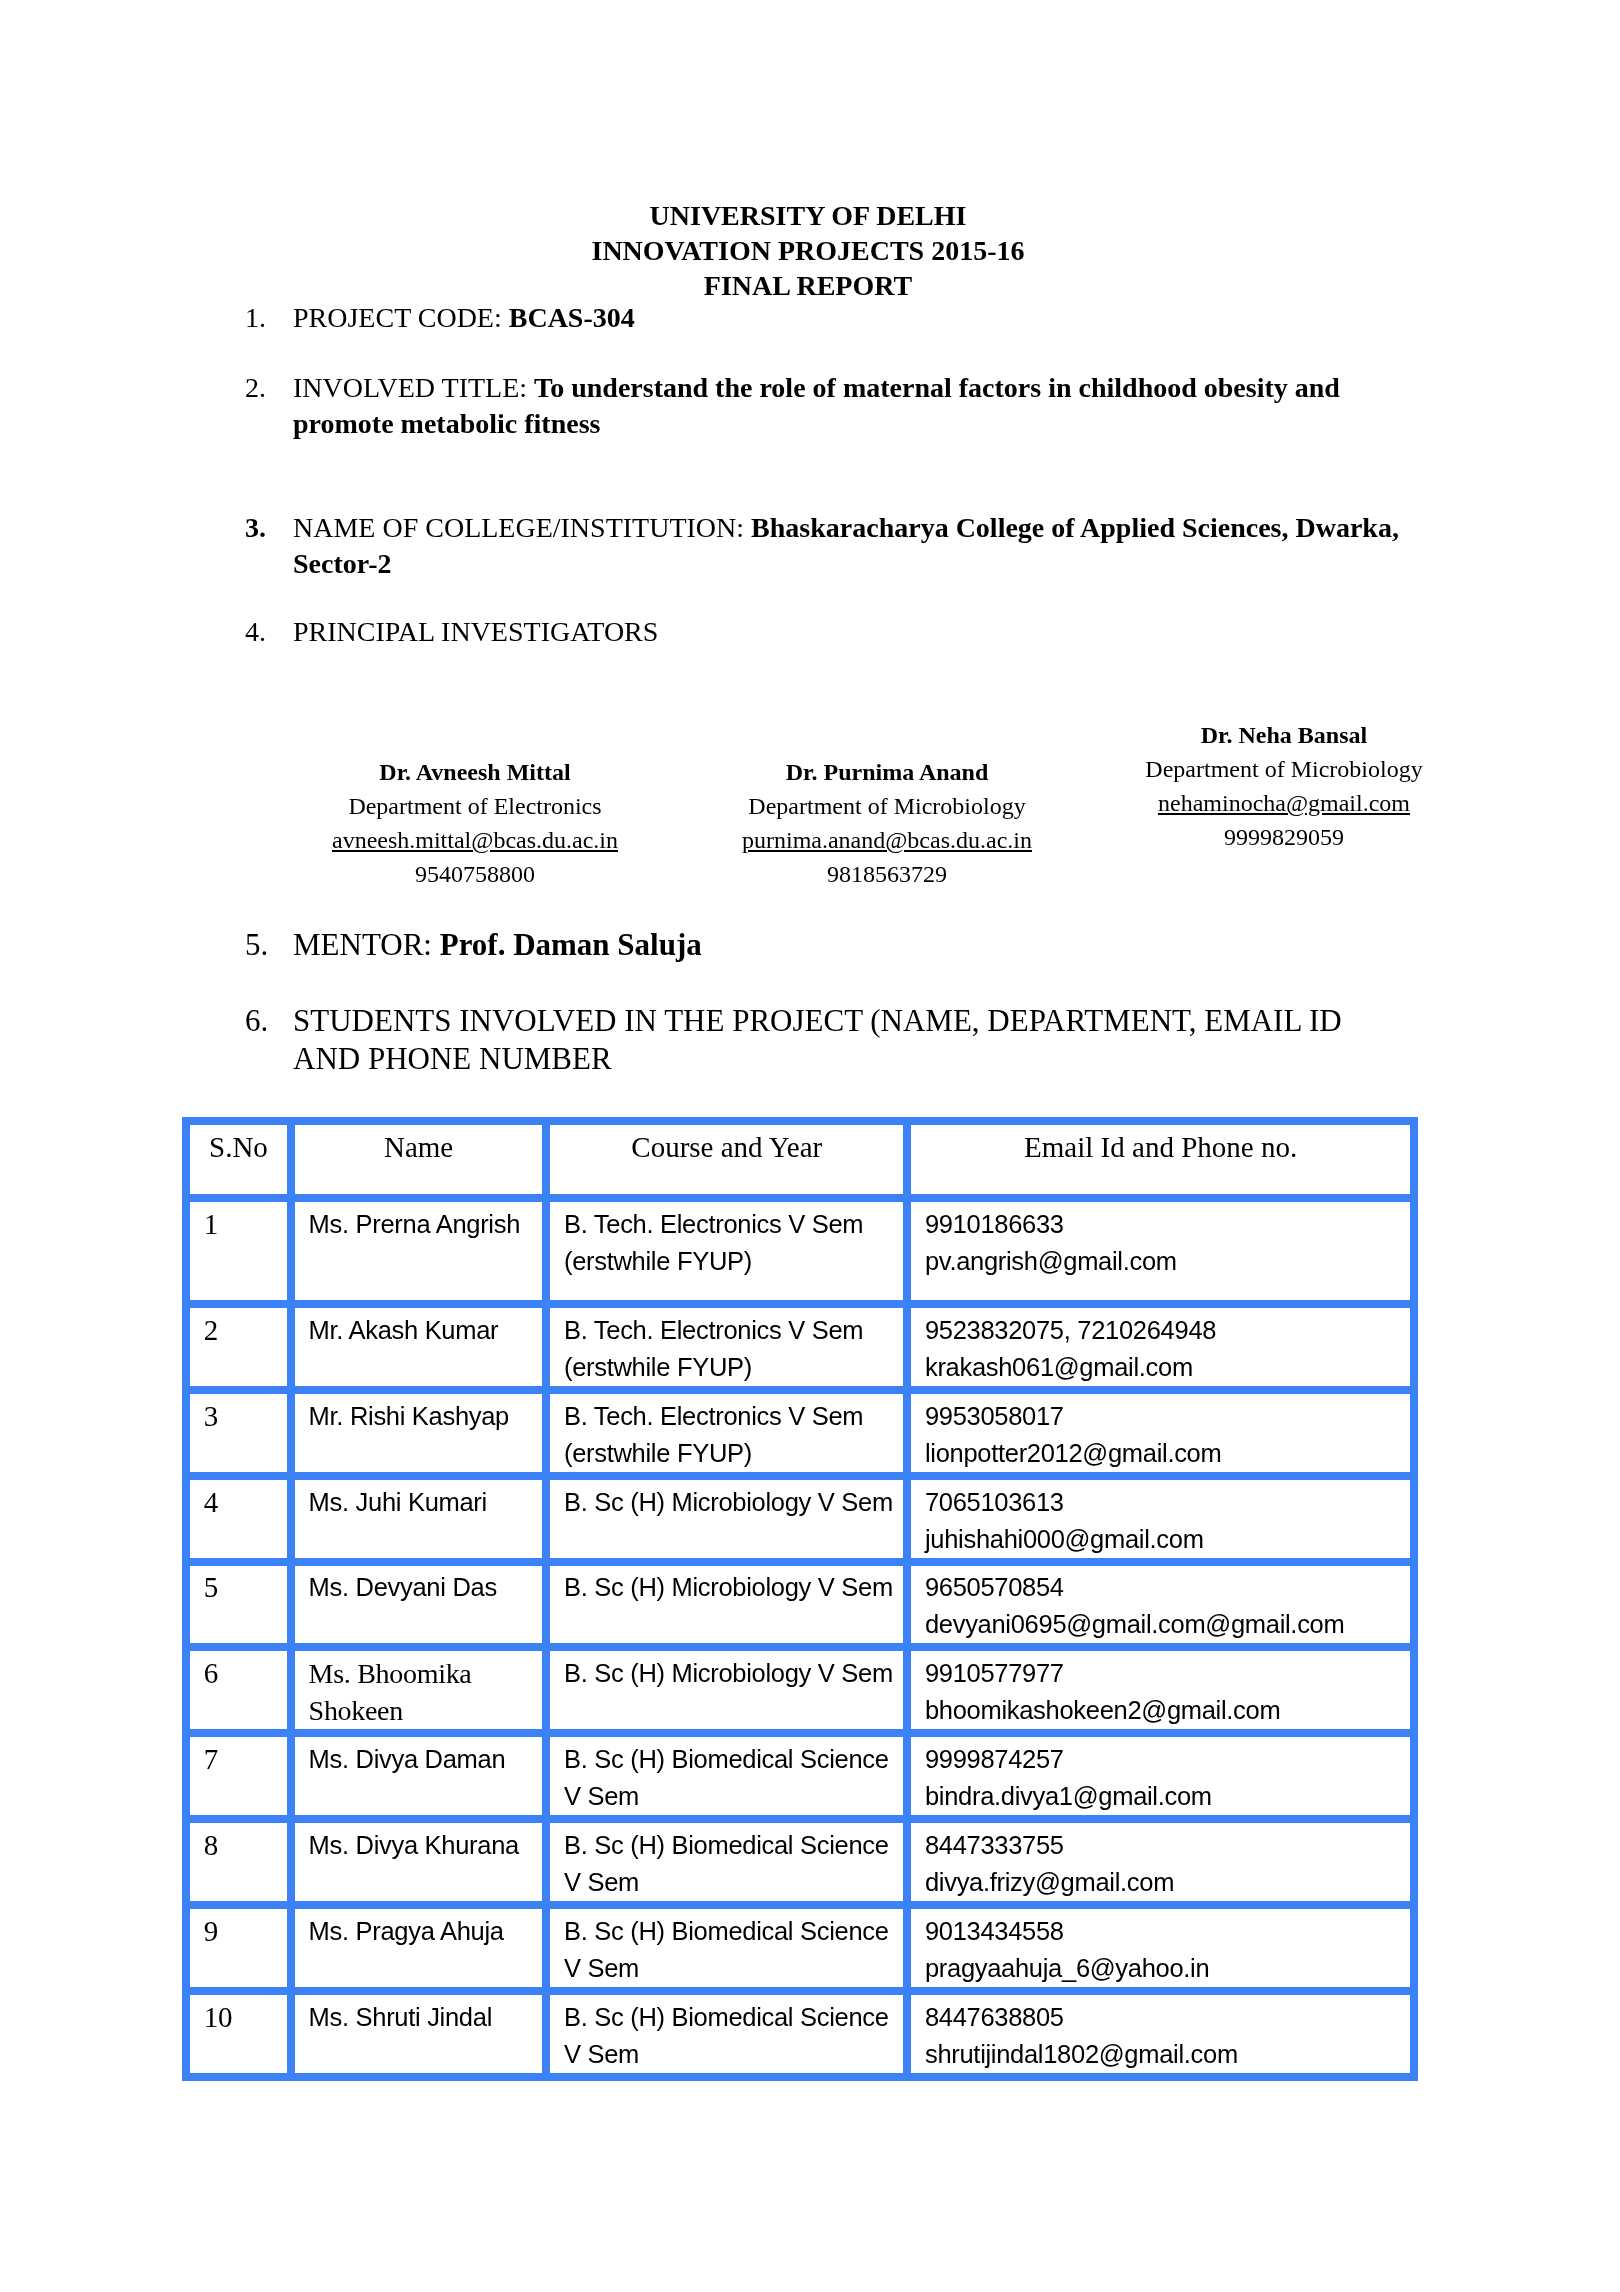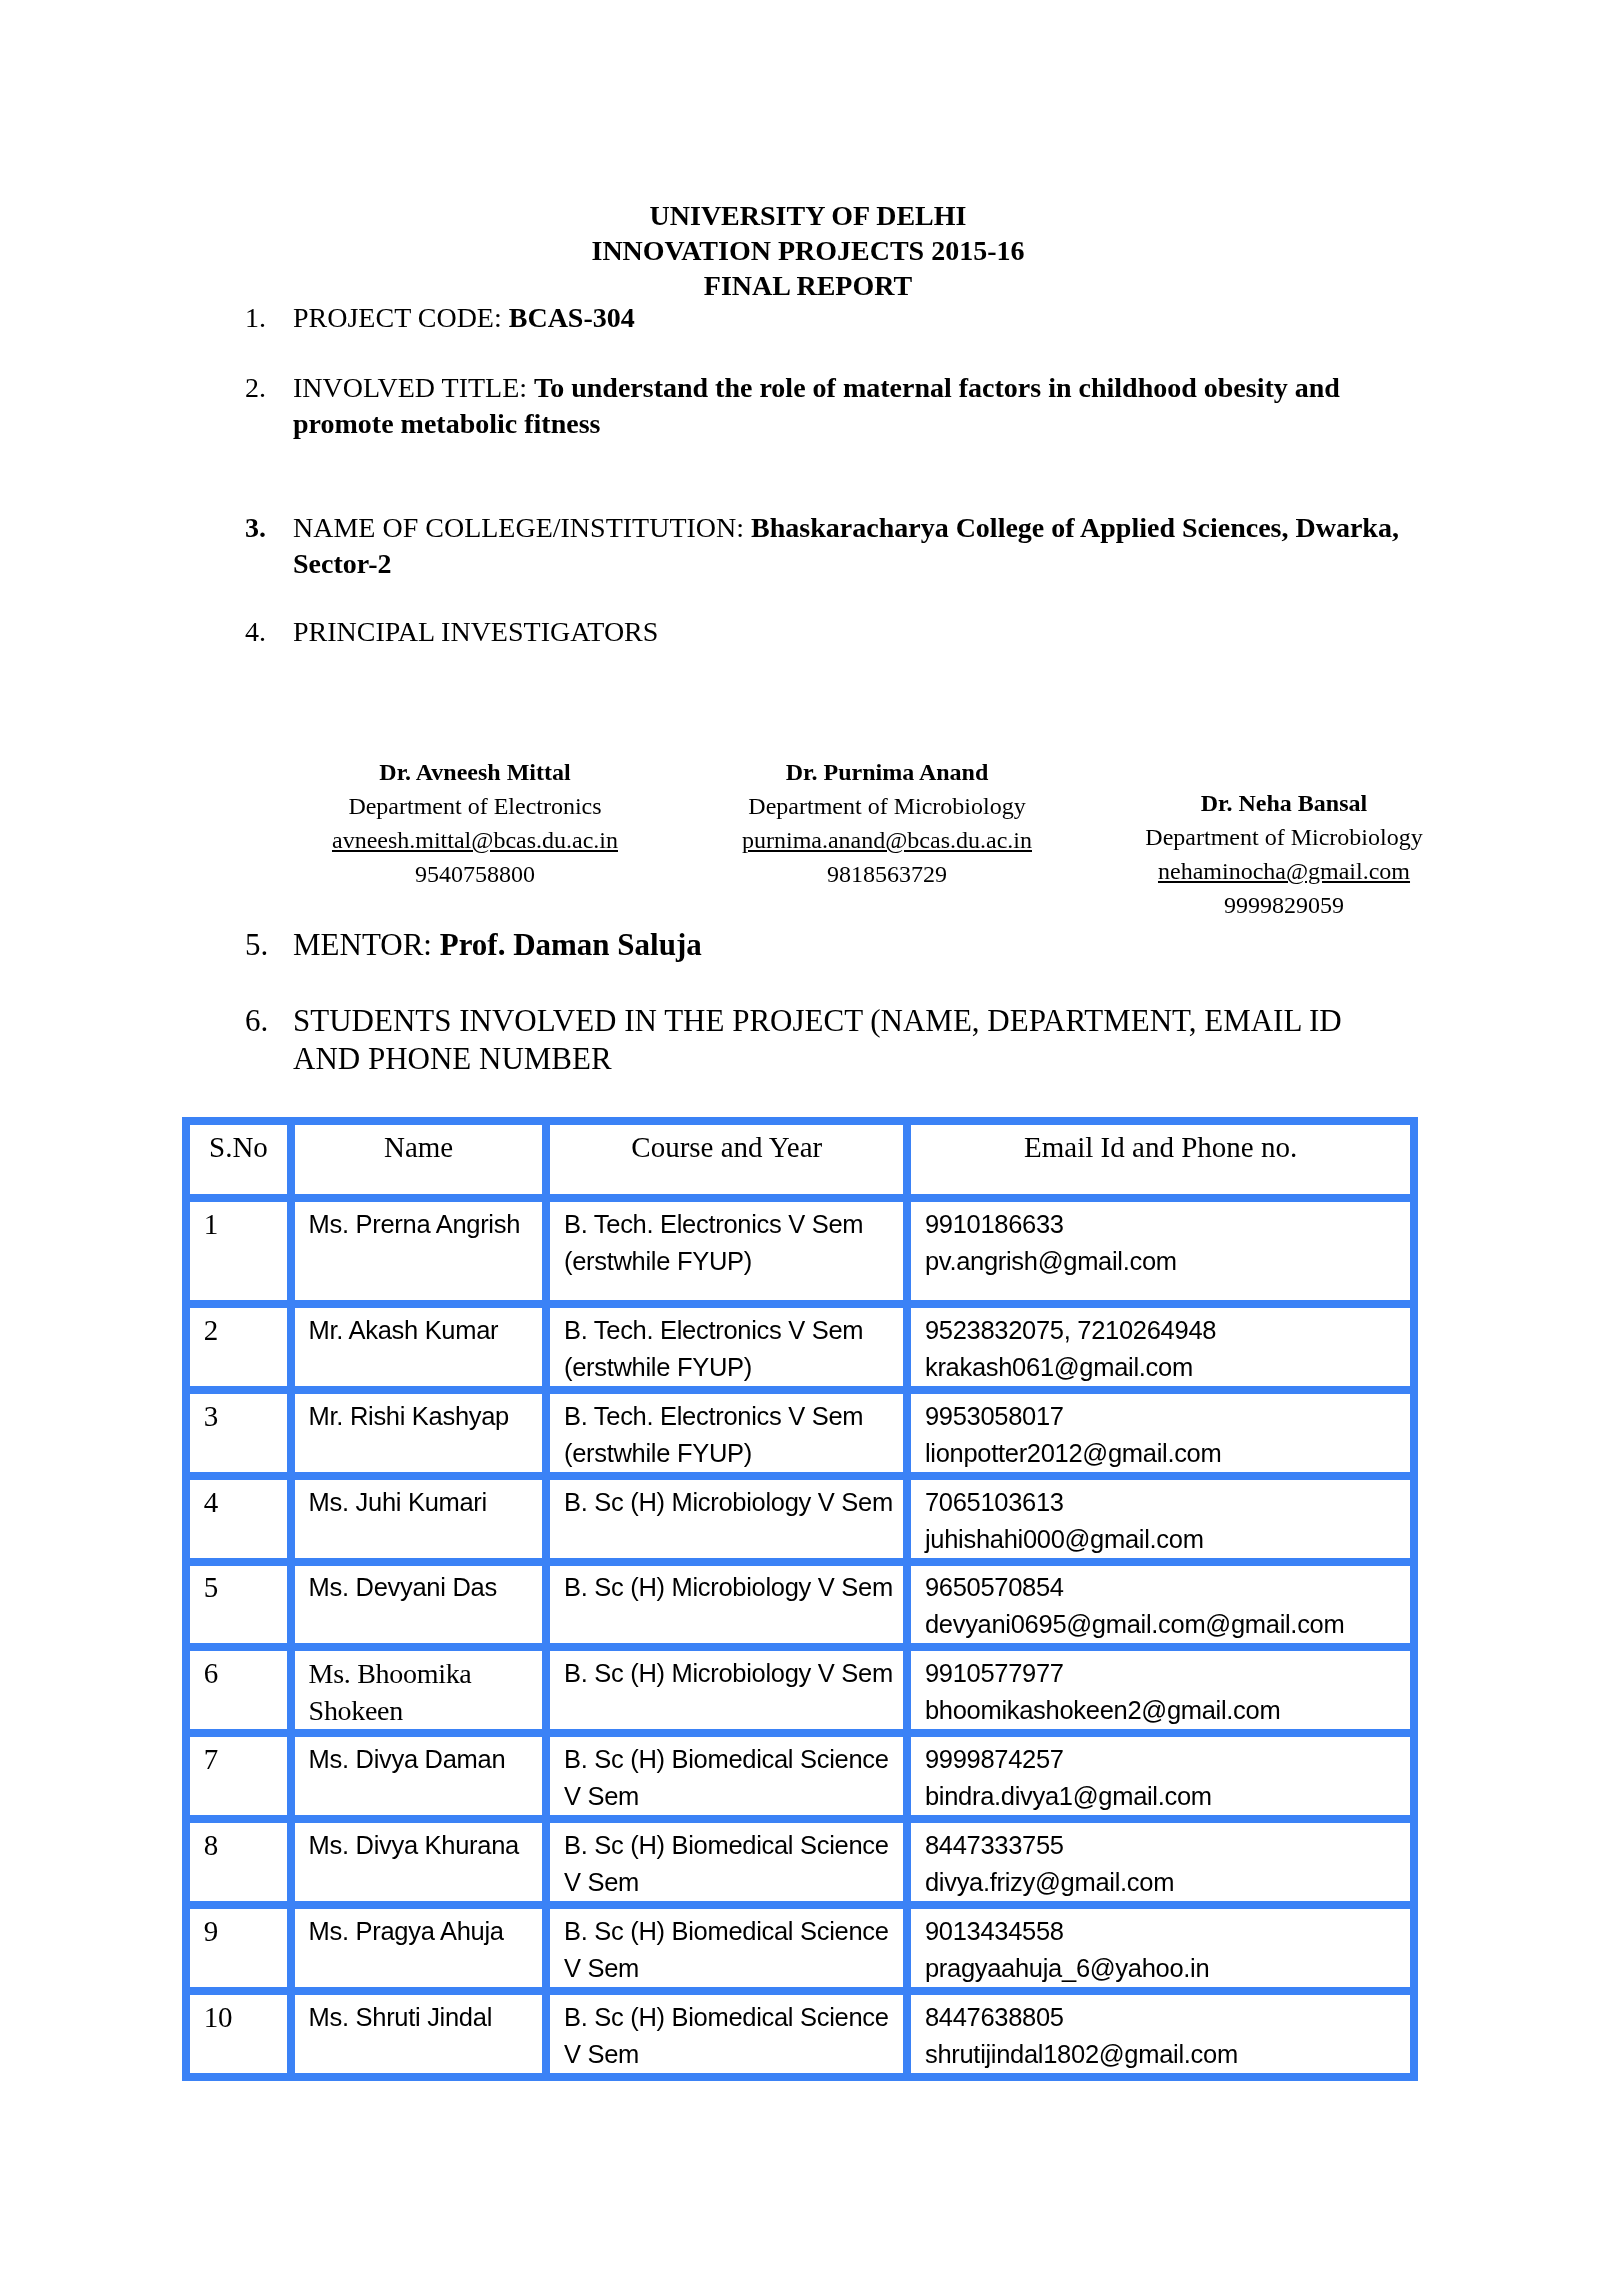--- a/index.html
+++ b/index.html
@@ -62,21 +62,21 @@
   <div>Department of Electronics</div>
   <div class="em">avneesh.mittal@bcas.du.ac.in</div>
   <div>9540758800</div>
 </div>
 <div class="abs pi" style="left:691px; top:755px; width:392px;">
   <div class="nm">Dr. Purnima Anand</div>
   <div>Department of Microbiology</div>
   <div class="em">purnima.anand@bcas.du.ac.in</div>
   <div>9818563729</div>
 </div>
-<div class="abs pi" style="left:1098px; top:786px; width:372px;">
+<div class="abs pi" style="left:1098px; top:718px; width:372px;">
   <div class="nm">Dr. Neha Bansal</div>
   <div>Department of Microbiology</div>
   <div class="em">nehaminocha@gmail.com</div>
   <div>9999829059</div>
 </div>
 
 <div class="abs item" style="top:927px; font-size:31px;">
   <span class="num">5.</span>
   <div class="body"><span>MENTOR: </span><span class="b">Prof. Daman Saluja</span></div>
 </div>

